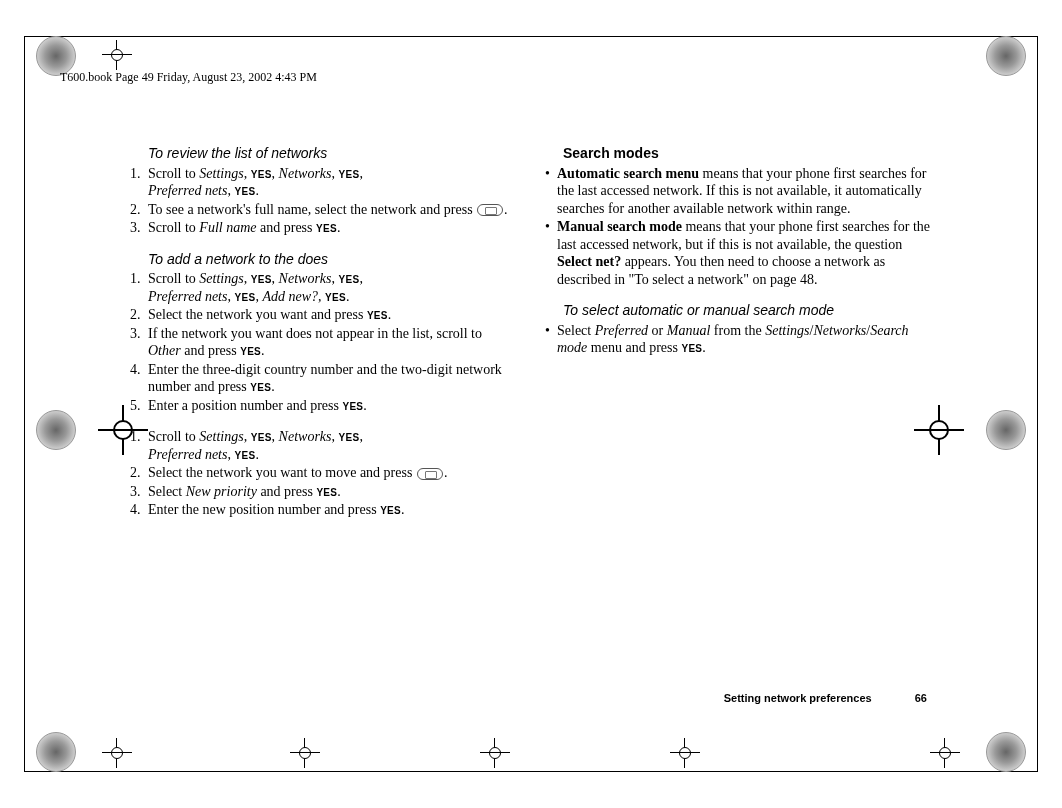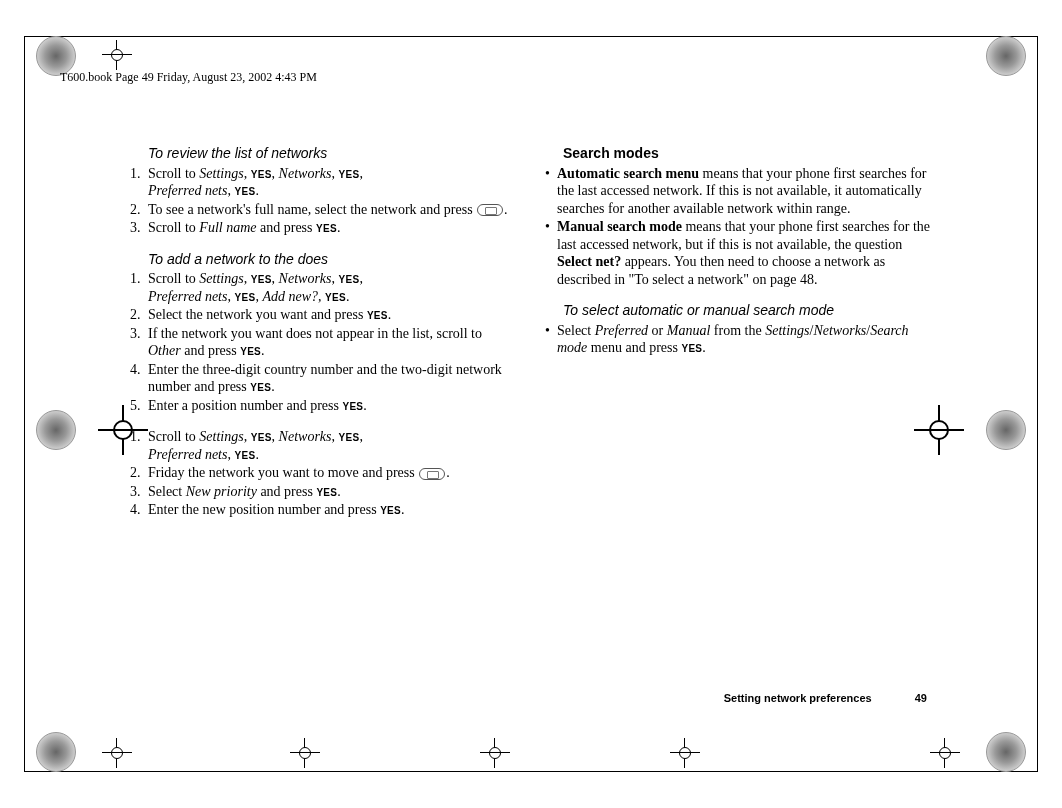--- a/index.html
+++ b/index.html
@@ -288,21 +288,21 @@
       <div class="step">
           <div class="num">1.</div>
           <div class="body">
         <span>Scroll to </span><span class="it">Settings</span><span>, </span><span class="sc">YES</span><span>, </span><span class="it">Networks</span><span>, </span><span class="sc">YES</span><span>, </span><br>
         <span class="it">Preferred nets</span><span>, </span><span class="sc">YES</span><span>.</span>
       </div>
         </div>
       <div class="step">
           <div class="num">2.</div>
           <div class="body">
-        <span>Friday the network you want to move and press </span><span class="btn-icon"></span><span>.</span>
+        <span>Select the network you want to move and press </span><span class="btn-icon"></span><span>.</span>
       </div>
         </div>
       <div class="step">
           <div class="num">3.</div>
           <div class="body">
         <span>Select </span><span class="it">New priority</span><span> and press </span><span class="sc">YES</span><span>.</span>
       </div>
         </div>
       <div class="step">
           <div class="num">4.</div>
@@ -337,14 +337,14 @@
           <div class="body">
         <span>Select </span><span class="it">Preferred</span><span> or </span><span class="it">Manual</span><span> from the </span><span class="it">Settings</span><span>/</span><span class="it">Networks</span><span>/</span><span class="it">Search mode</span><span> menu and press </span><span class="sc">YES</span><span>.</span>
       </div>
         </div>
     </div>
   </div>
 </div>
 
 <div class="footer">
   <span>Setting network preferences</span>
-  <span class="page">49</span>
+  <span class="page">66</span>
 </div>
 
 </body></html>

